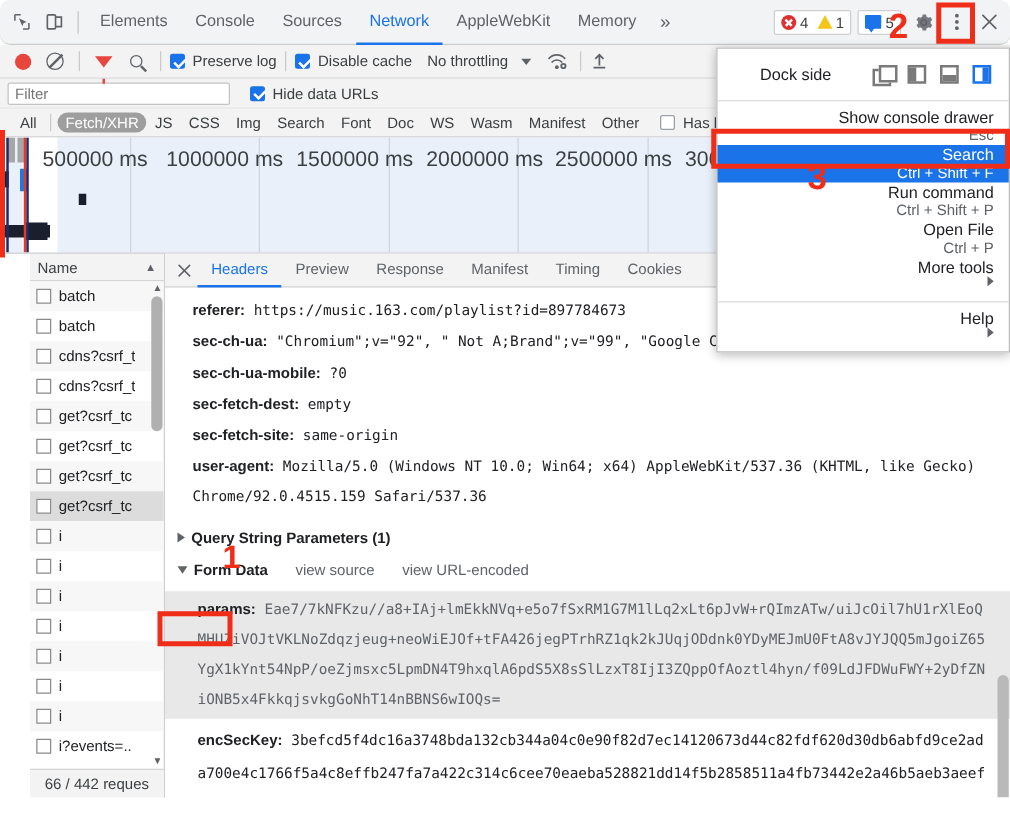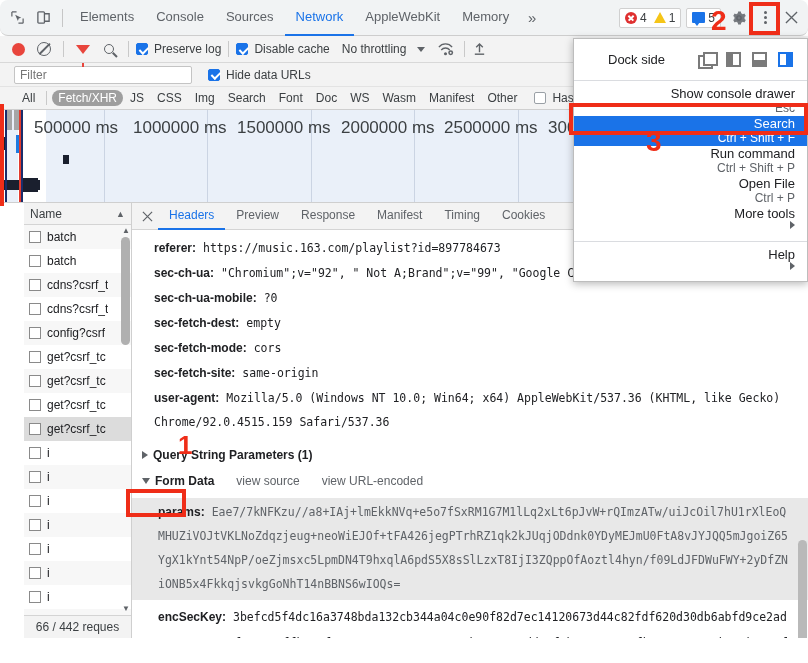--- a/index.html
+++ b/index.html
@@ -93,33 +93,33 @@
     border:solid #fff;border-width:0 2px 2px 0;transform:rotate(45deg);
   }
   .throttle { font-size:12px;color:#3c4043;margin-left:10px;white-space:nowrap; }
   .caret-dn { width:0;height:0;border-left:4px solid transparent;border-right:4px solid transparent;border-top:5px solid #5f6368;margin-left:9px; }
   .wifi-ico { color:#5f6368; display:flex;align-items:center; margin-left:10px;}
   .upload-ico { color:#5f6368; display:flex;align-items:center; }
 
   
   .filterrow {
     display:flex;align-items:center;height:24px;
-    background:#f3f3f3;border-bottom:1px solid #e3e3e3;padding-left:14px;
+    background:#f3f3f3;border-bottom:1px solid #e3e3e3;padding-left:6px;
   }
   .filter-input {
     width:178px;height:18px;border:1px solid #c4c4c4;border-radius:2px;background:#fff;
     font-size:12px;color:#80868b;padding:0 5px;line-height:16px;
     font-family:"Liberation Sans",sans-serif;
   }
   .filterrow .chk-lbl { margin-left:16px; }
 
   
   .typerow {
     display:flex;align-items:center;height:23px;
-    background:#f3f3f3;border-bottom:1px solid #cfcfcf;padding-left:16px;gap:1px;
+    background:#f3f3f3;border-bottom:1px solid #cfcfcf;padding-left:10px;gap:1px;
   }
   .type-chip {
     font-size:12px;color:#3c4043;padding:1px 6px;border-radius:9px;white-space:nowrap;
   }
   .type-chip.sel { background:#9e9e9e;color:#fff; }
   .type-vsep { width:1px;height:14px;background:#c9c9c9;margin:0 4px; }
   .typerow .chk-lbl { margin-left:10px; }
 
   
   .overview {
@@ -426,24 +426,20 @@
         <div class="req-row">
             <span class="req-cb"></span>
             <span class="req-name">cdns?csrf_t</span>
           </div>
         <div class="req-row">
             <span class="req-cb"></span>
             <span class="req-name">cdns?csrf_t</span>
           </div>
         <div class="req-row">
             <span class="req-cb"></span>
-            <span class="req-name">config?csrf</span>
-          </div>
-        <div class="req-row">
-            <span class="req-cb"></span>
             <span class="req-name">get?csrf_tc</span>
           </div>
         <div class="req-row">
             <span class="req-cb"></span>
             <span class="req-name">get?csrf_tc</span>
           </div>
         <div class="req-row">
             <span class="req-cb"></span>
             <span class="req-name">get?csrf_tc</span>
           </div>
@@ -516,24 +512,20 @@
           <span class="hdr-key">sec-ch-ua:</span>
           <span>"Chromium";v="92", " Not A;Brand";v="99", "Google Chrome";v="92"</span>
         </div>
         <div class="hdr-line">
           <span class="hdr-key">sec-ch-ua-mobile:</span>
           <span>?0</span>
         </div>
         <div class="hdr-line">
           <span class="hdr-key">sec-fetch-dest:</span>
           <span>empty</span>
-        </div>
-        <div class="hdr-line">
-          <span class="hdr-key">sec-fetch-mode:</span>
-          <span>cors</span>
         </div>
         <div class="hdr-line">
           <span class="hdr-key">sec-fetch-site:</span>
           <span>same-origin</span>
         </div>
         <div class="hdr-line hdr-wrap" style="padding-right:18px;line-height:24px;">
           <span class="hdr-key">user-agent:</span>
           <span>Mozilla/5.0 (Windows NT 10.0; Win64; x64) AppleWebKit/537.36 (KHTML, like Gecko) Chrome/92.0.4515.159 Safari/537.36</span>
         </div>
 

